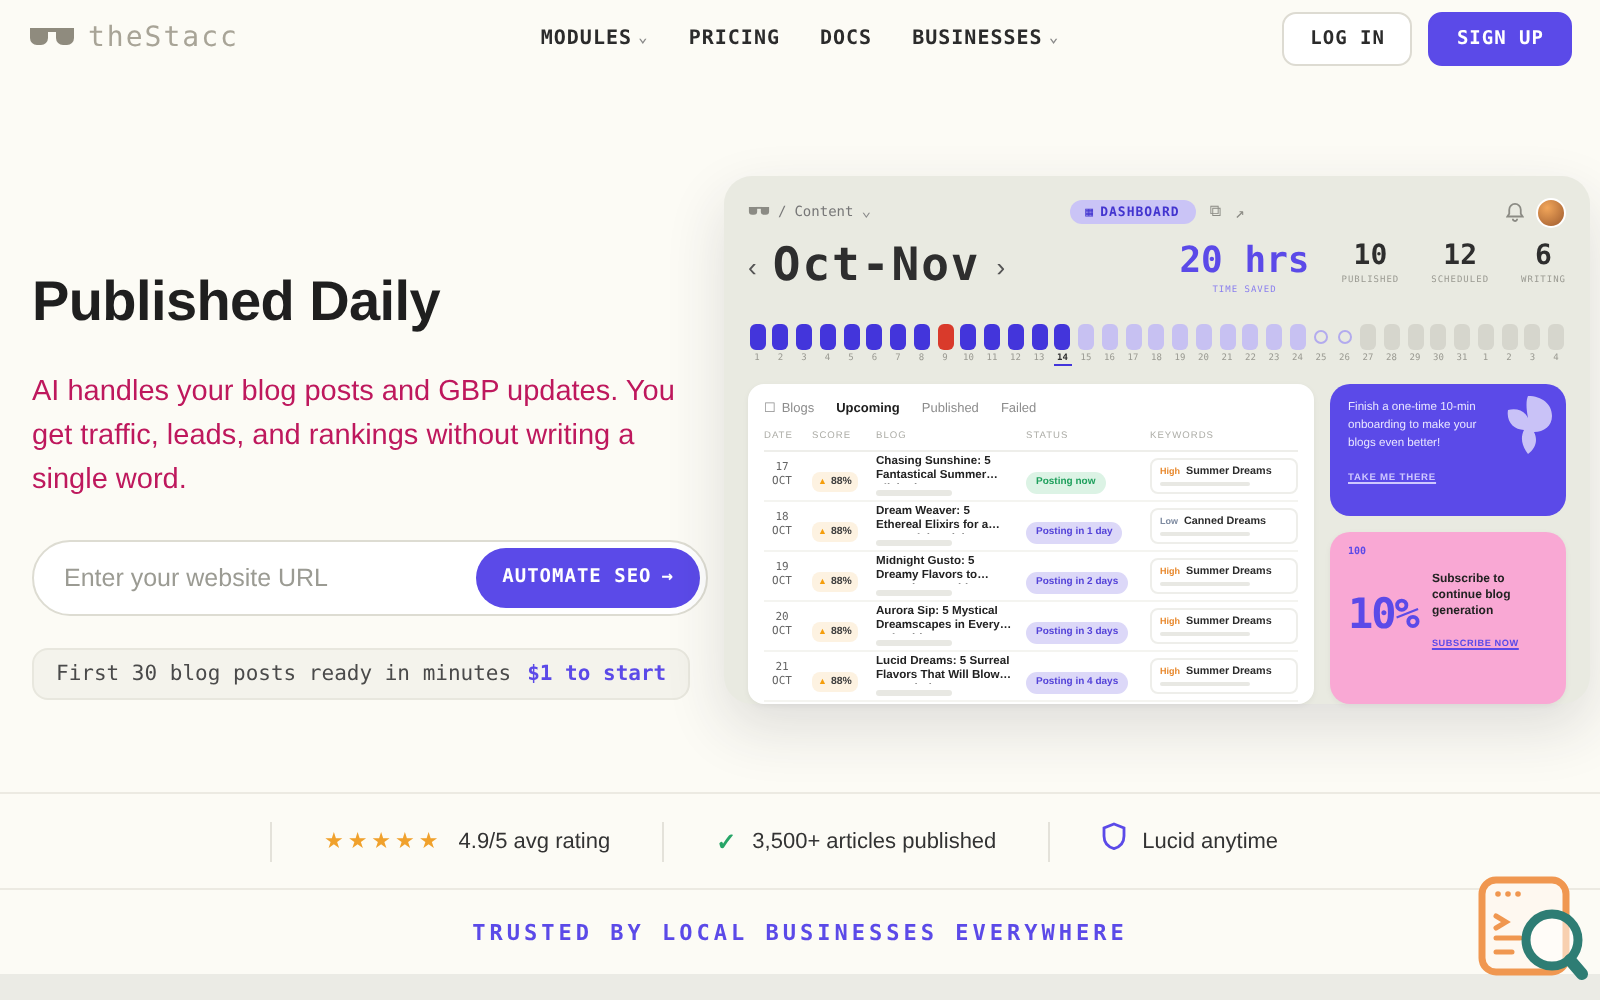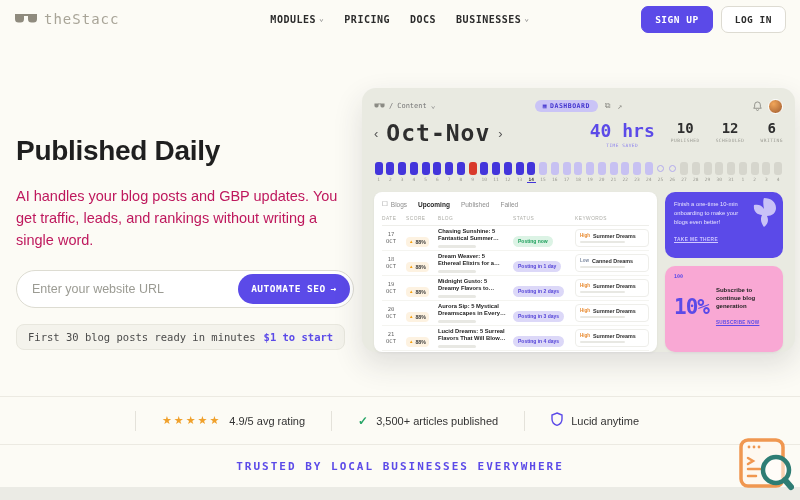--- a/index.html
+++ b/index.html
@@ -137,22 +137,22 @@
       </div>
       <div class="nav-item">
         <span>DOCS</span>
       </div>
       <div class="nav-item">
         <span>BUSINESSES</span>
         <span class="caret">⌄</span>
       </div>
     </nav>
   <div class="auth">
+    <button class="btn btn-login">LOG IN</button>
     <button class="btn btn-signup">SIGN UP</button>
-    <button class="btn btn-login">LOG IN</button>
   </div>
 </header>
 
 <section class="hero-left">
   <h1>
     <br>
     <span>Published Daily</span>
   </h1>
   <p class="hero-sub">AI handles your blog posts and GBP updates. You get traffic, leads, and rankings without writing a single word.</p>
   <div class="url-form">
@@ -198,21 +198,21 @@
   </div>
 
   <div class="mk-monthrow">
     <div class="mk-montharrows">
       <span class="m-arrow">‹</span>
       <span class="m-name">Oct-Nov</span>
       <span class="m-arrow">›</span>
     </div>
     <div class="mk-stats">
         <div class="stat accent">
-          <div class="stat-val">40 hrs</div>
+          <div class="stat-val">20 hrs</div>
           <div class="stat-lbl">TIME SAVED</div>
         </div>
         <div class="stat">
           <div class="stat-val">10</div>
           <div class="stat-lbl">PUBLISHED</div>
         </div>
         <div class="stat">
           <div class="stat-val">12</div>
           <div class="stat-lbl">SCHEDULED</div>
         </div>

